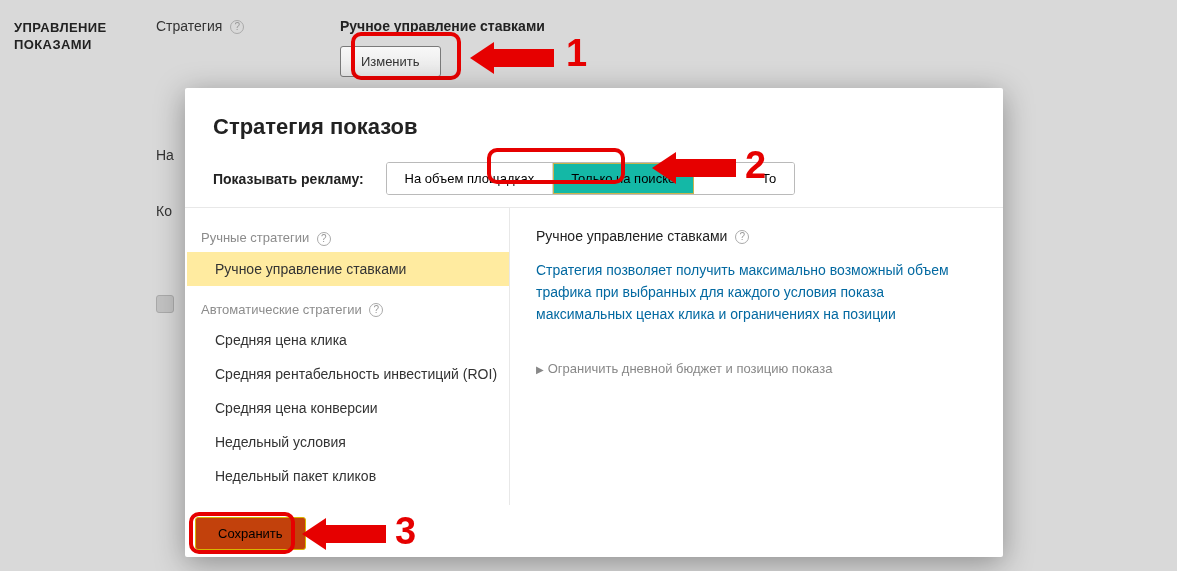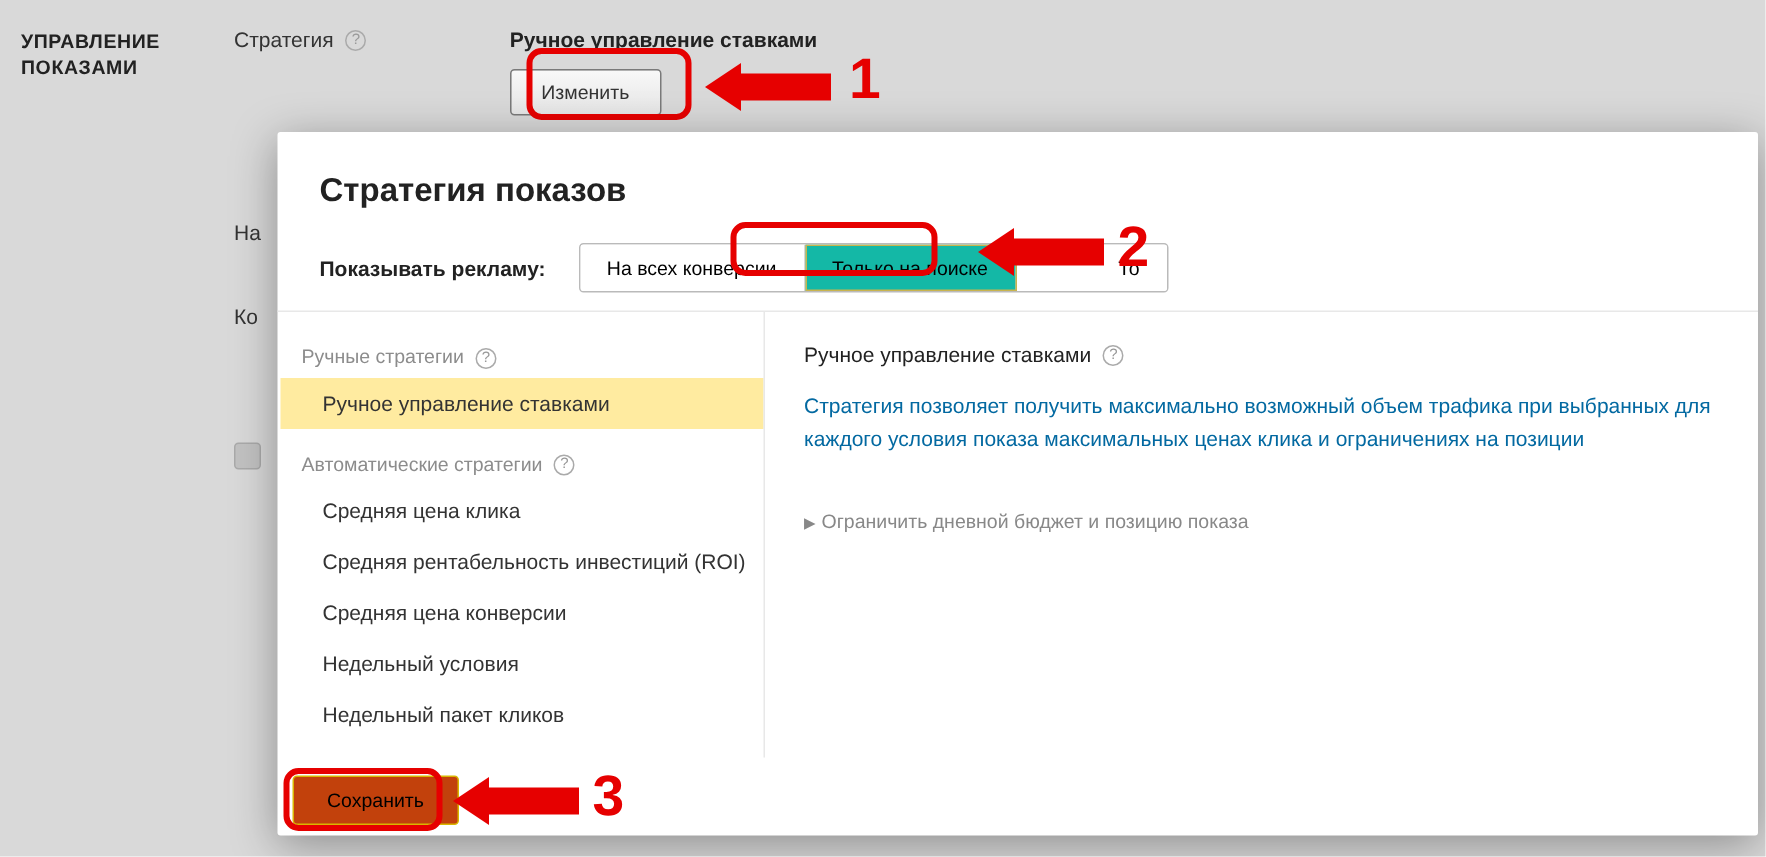--- a/index.html
+++ b/index.html
@@ -119,21 +119,21 @@
     font-weight:bold;
     color:#e60000;
     z-index:50;
   }
 
   
   .modal {
     position:absolute;
     left:185px;
     top:88px;
-    width:987px;
+    width:818px;
     height:469px;
     background:#fff;
     box-shadow:0 6px 30px rgba(0,0,0,0.35);
     border-radius:2px;
     z-index:20;
     display:flex;
     flex-direction:column;
   }
   .modal-header {
     padding:26px 28px 12px 28px;
@@ -271,21 +271,21 @@
 
 </div>
 
 <div class="modal">
 
   <div class="modal-header">
     <div class="modal-title">Стратегия показов</div>
     <div>
       <span class="toggle-label">Показывать рекламу:</span>
       <div class="seg">
-        <button>На всех конверсии</button>
+        <button>На объем площадках</button>
         <button class="active">Только на поиске</button>
         <button style="width:100px; text-align:right;">То</button>
       </div>
     </div>
   </div>
 
   <div class="modal-body">
     <div class="modal-left">
       <div class="group-head">
         <span>Ручные стратегии</span>

